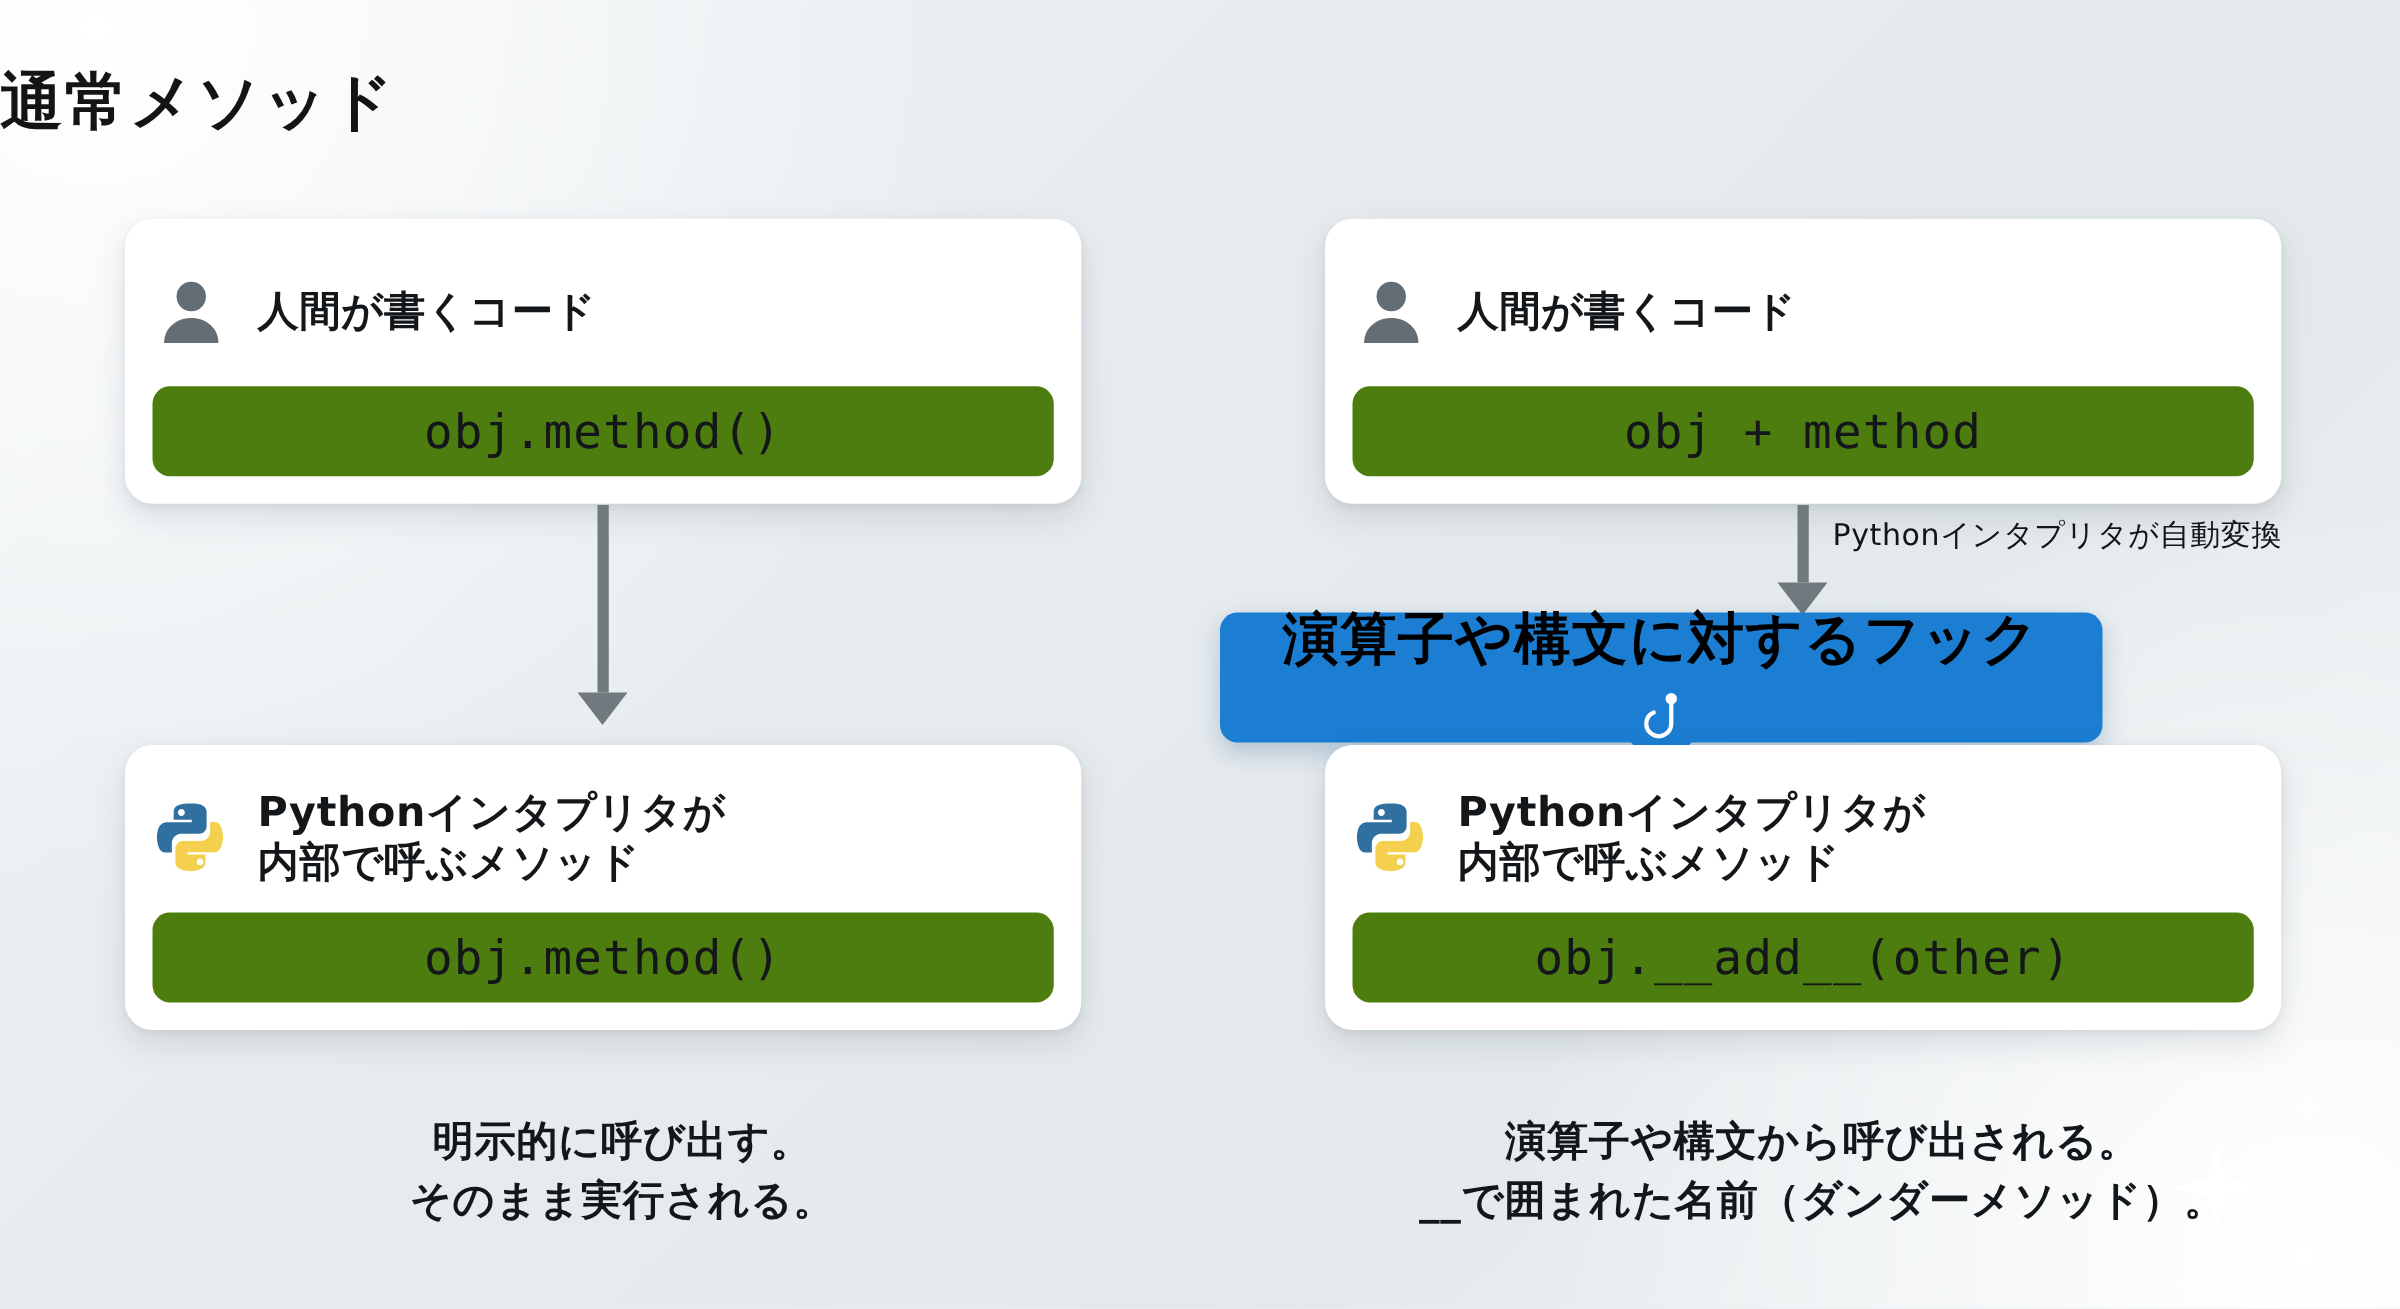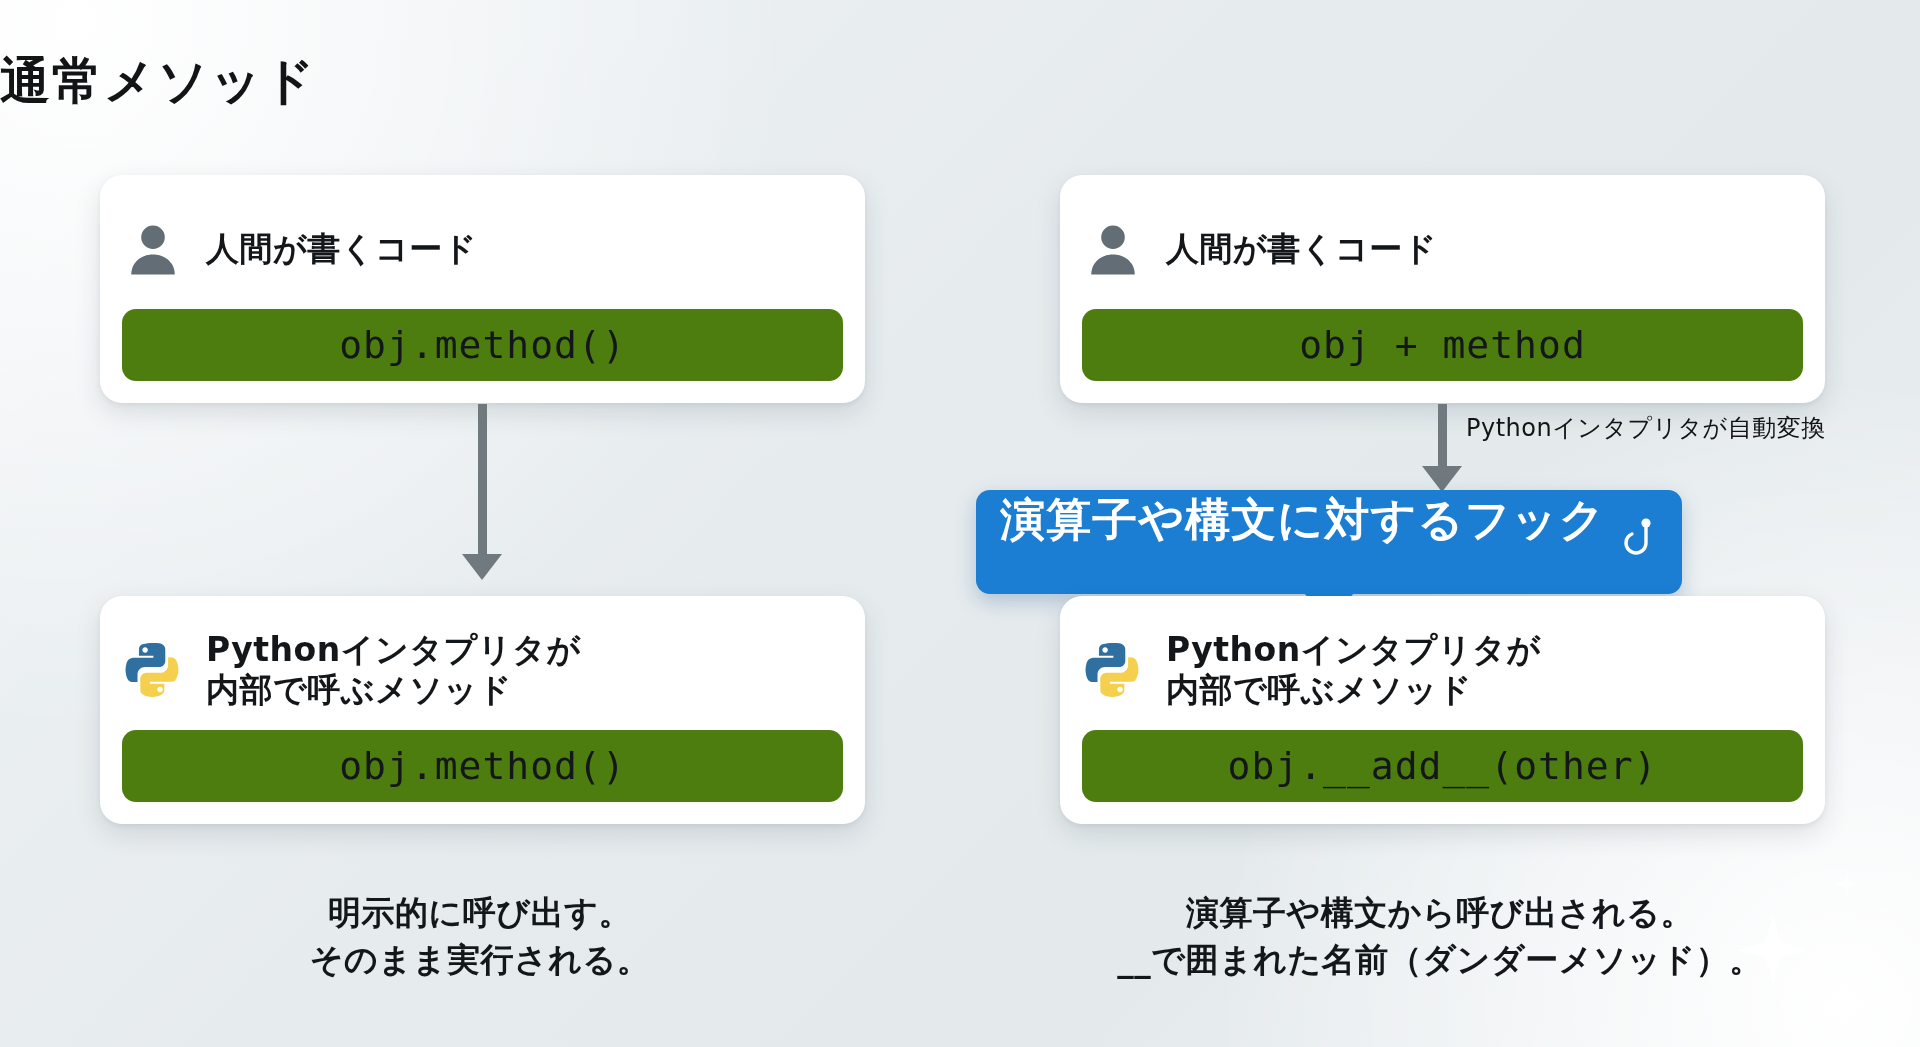--- a/index.html
+++ b/index.html
@@ -142,27 +142,29 @@
   .hook-banner {
     position: absolute;
     left: 976px;
     top: 490px;
     width: 706px;
     height: 104px;
     background: #1b7ed2;
     border-radius: 14px;
     box-shadow: 0 8px 20px rgba(20,80,140,.25);
     display: flex;
+    align-items: center;
     justify-content: center;
     gap: 12px;
-    color: #ffffff;
+    color: #000000;
     font-size: 45px;
     font-weight: 700;
     letter-spacing: 1px;
     white-space: nowrap;
+    flex-direction: column;
   }
   .hook-banner::after {
     content: "";
     position: absolute;
     left: 50%;
     bottom: -26px;
     transform: translateX(-50%);
     width: 0; height: 0;
     border-left: 26px solid transparent;
     border-right: 26px solid transparent;
@@ -187,20 +189,21 @@
     position: absolute;
     width: 100%;
     left: 0;
     text-align: center;
     font-size: 33px;
     font-weight: 700;
     line-height: 1.42;
     color: #14171a;
     letter-spacing: .5px;
     white-space: pre-line;
+    padding-left: 18px;
   }
   .caption.left-cap  { top: 890px; }
   .caption.right-cap { top: 890px; text-align: center; }
 </style>
 </head>
 <body>
 
 <div id="stage">
 
   <div class="sparkle s1"></div>

